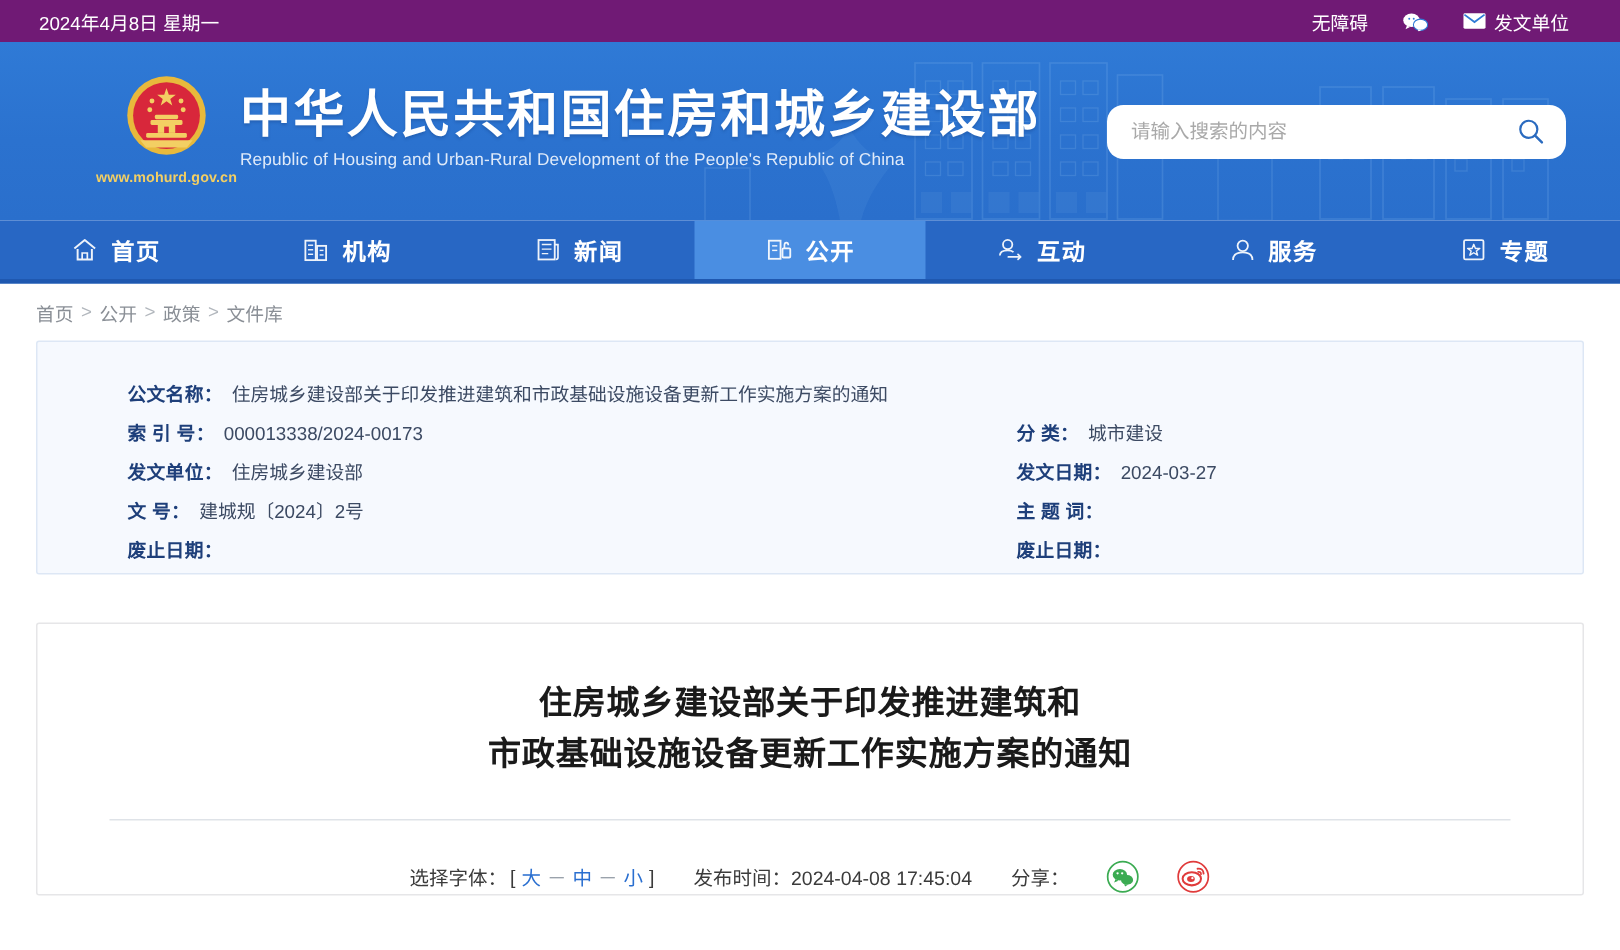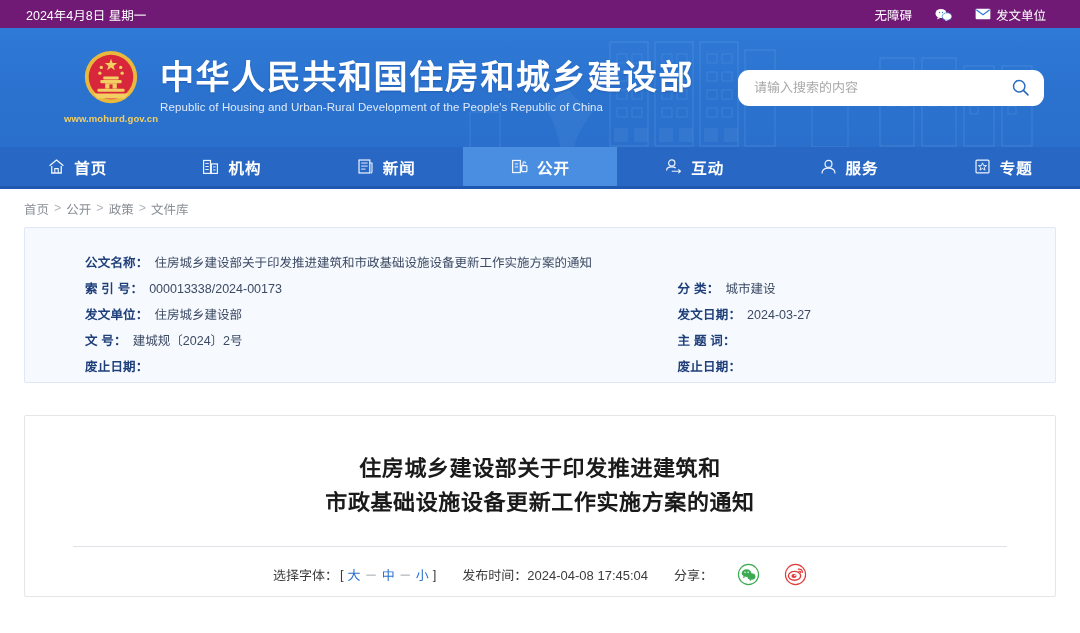--- a/index.html
+++ b/index.html
@@ -97,21 +97,21 @@
     margin-top: 32px; border: 1px solid #e6e6e8; border-radius: 2px;
     background: #ffffff; padding: 36px 0 0 0; height: 182px; overflow: hidden;
   }
   .doc-title {
     text-align: center; color: #1a1a1a; font-size: 22px; font-weight: bold;
     line-height: 34px; letter-spacing: .6px;
   }
   .doc-divider { height: 1px; background: #dfe3e8; margin: 26px 48px 0 48px; }
   .doc-toolbar {
     display: flex; align-items: center; justify-content: center; gap: 26px;
-    margin-top: 16px; font-size: 13px; color: #3b3b3b;
+    margin-top: 26px; font-size: 13px; color: #3b3b3b;
   }
   .fontsel { display: flex; align-items: center; gap: 2px; }
   .fontsel .brk { color: #3b3b3b; }
   .fontsel .sz { color: #2a6fd0; cursor: pointer; padding: 0 2px; }
   .fontsel .dash { color: #9aa2ab; }
   .share-grp { display: flex; align-items: center; gap: 24px; }
   .share-ico { width: 23px; height: 23px; cursor: pointer; }
 </style>
 </head>
 <body>

